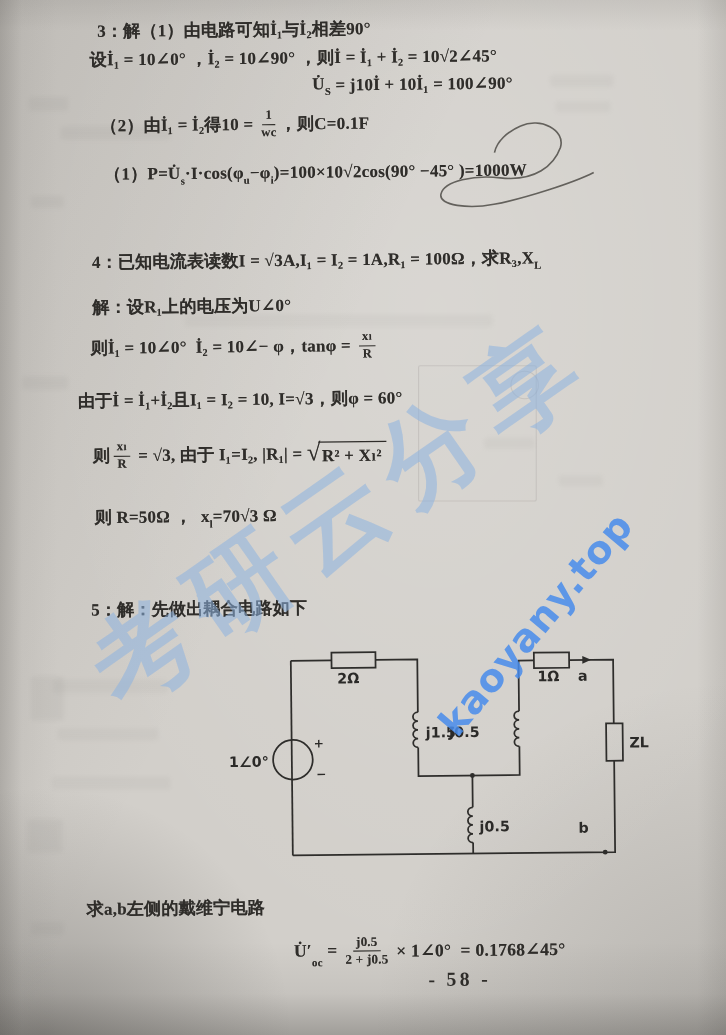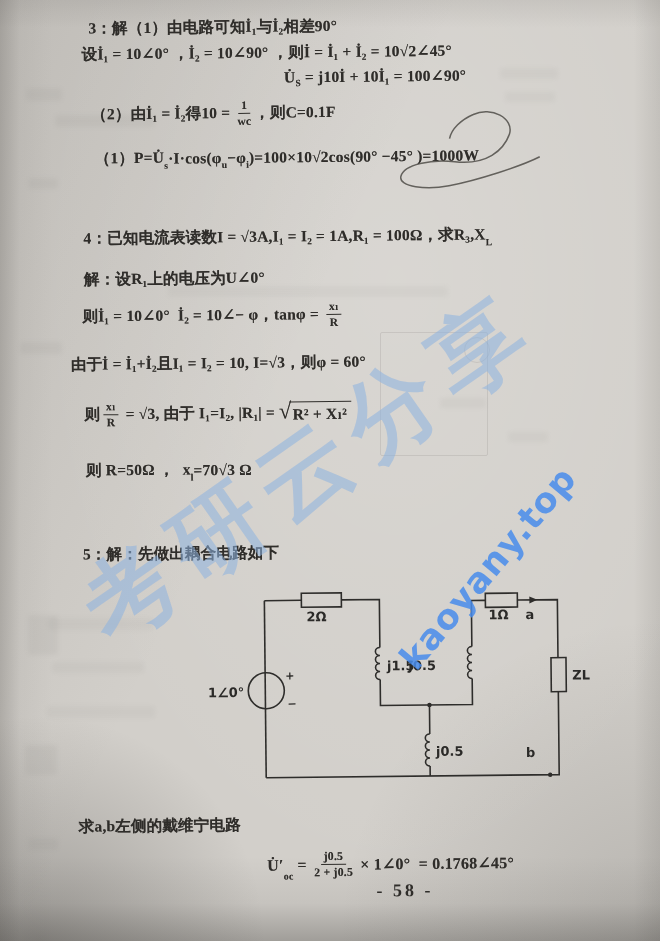--- a/index.html
+++ b/index.html
@@ -40,21 +40,21 @@
   .ln12{left:75px;top:814px;}
   .ln13{left:263px;top:850px;font-size:16px;}
   .frac{display:inline-flex;flex-direction:column;align-items:center;font-size:.74em;line-height:1.1;margin:0 3px;vertical-align:middle;}
   .frac .num{border-bottom:1.3px solid currentColor;padding:0 3px 1px;}
   .frac .den{padding-top:1px;}
   .sqrt{display:inline-flex;align-items:flex-start;}
   .sqrt .rad{font-size:1.45em;line-height:.9;margin-right:-2px;}
   .sqrt .body{border-top:1.4px solid currentColor;padding:2px 4px 0 3px;}
   .sub{font-size:.62em;vertical-align:-0.3em;align-self:flex-end;transform:translateY(2px);}
   .page-number{
-    position:absolute;left:372px;top:881px;
+    position:absolute;left:385px;top:881px;
     font-family:"Liberation Serif","DejaVu Serif",serif;font-weight:600;
     font-size:18px;letter-spacing:3px;color:#2f2d2a;
   }
   .wm-main{
     position:absolute;left:310px;top:468px;white-space:nowrap;
     transform:translate(-50%,-50%) rotate(-35deg);
     font-family:"Liberation Serif","DejaVu Serif",serif;font-weight:700;
     font-size:92px;letter-spacing:14px;color:rgba(140,179,224,.55);
     pointer-events:none;
   }

